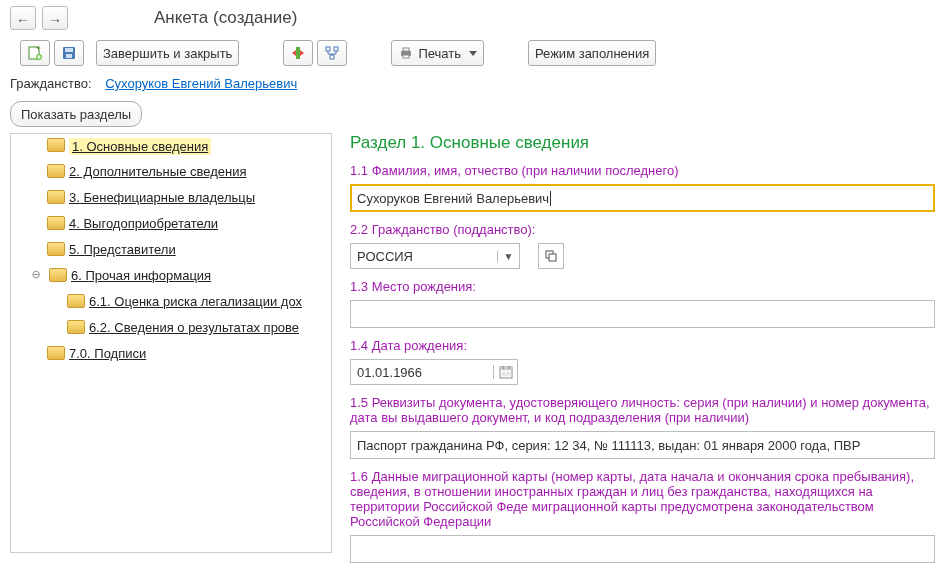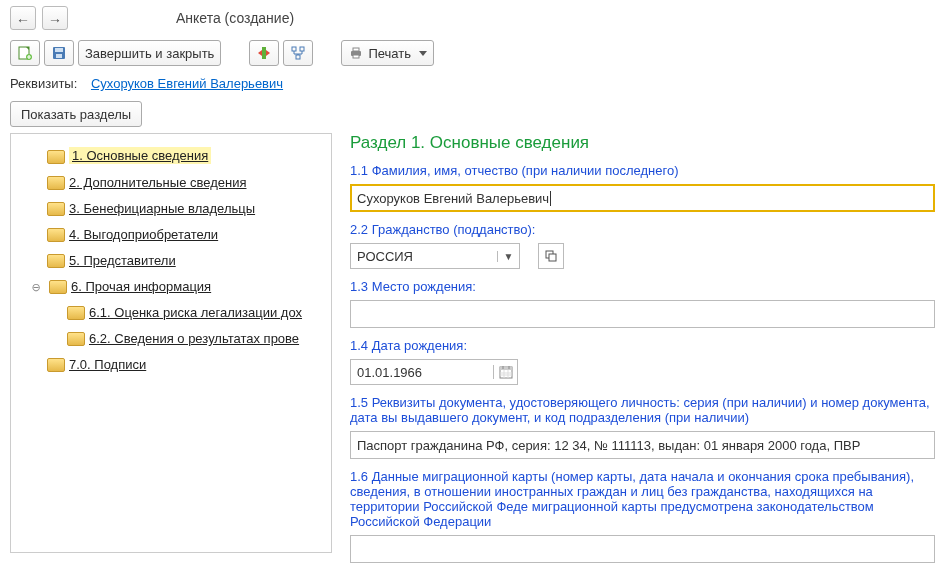--- a/index.html
+++ b/index.html
@@ -25,28 +25,28 @@
   border-radius: 3px;
   background: linear-gradient(#fff,#eee);
   display: flex;
   align-items: center;
   justify-content: center;
   cursor: pointer;
   font-size: 14px;
   color: #555;
 }
 .page-title {
-  font-size: 14px;
+  font-size: 17px;
   color: #444;
-  margin-left: 102px;
+  margin-left: 80px;
 }
 .toolbar {
   display: flex;
-  gap: 4px;
-  padding: 4px 10px;
+  gap: 12px;
+  padding: 4px 20px;
 }
 .tb-btn {
   height: 26px;
   border: 1px solid #aaa;
   border-radius: 3px;
   background: linear-gradient(#fff,#f2f2f2);
   display: flex;
   align-items: center;
   padding: 0 6px;
   cursor: pointer;
@@ -64,21 +64,21 @@
 }
 .respondent-row a {
   color: #0066cc;
   text-decoration: underline;
   margin-left: 10px;
 }
 .sections-btn {
   margin: 0 10px 6px 10px;
   height: 26px;
   border: 1px solid #aaa;
-  border-radius: 3px;
+  border-radius: 11px;
   background: linear-gradient(#fff,#f2f2f2);
   display: inline-flex;
   align-items: center;
   padding: 0 10px;
   cursor: pointer;
   font-size: 13px;
 }
 .main-area {
   display: flex;
   padding: 0 10px;
@@ -86,21 +86,21 @@
 }
 .tree-panel {
   width: 322px;
   border: 1px solid #ccc;
   height: 420px;
   overflow: hidden;
   padding: 4px 0;
 }
 .tree-item {
   display: flex;
-  align-items: flex-end;
+  align-items: flex-start;
   height: 26px;
   padding: 0 4px;
   gap: 6px;
   cursor: pointer;
   white-space: nowrap;
 }
 .tree-item .expander {
   width: 14px;
   text-align: center;
   color: #888;
@@ -138,21 +138,21 @@
   padding: 0 0 0 18px;
   overflow: hidden;
 }
 .form-title {
   font-size: 17px;
   color: #1a9c3b;
   margin-bottom: 10px;
 }
 .field-label {
   font-size: 13px;
-  color: #1d4ed8;
+  color: #a21caf;
   margin: 10px 0 6px 0;
 }
 .text-input {
   height: 28px;
   border: 1px solid #bbb;
   padding: 0 6px;
   font-size: 13px;
   display: flex;
   align-items: center;
 }
@@ -276,24 +276,27 @@
   <div class="tb-btn">
     <svg class="icon-svg" viewBox="0 0 16 16">
         <rect x="3" y="6" width="10" height="5" fill="#888" rx="1"></rect>
         <rect x="5" y="3" width="6" height="3" fill="#fff" stroke="#888"></rect>
         <rect x="5" y="10" width="6" height="3" fill="#fff" stroke="#888"></rect>
       </svg>
     <span>Печать</span>
     <span class="caret"></span>
   </div>
   <div class="spacer-sm"></div>
+  <div class="tb-btn">
+    <span>Режим заполнения</span>
+  </div>
 </div>
 
 <div class="respondent-row">
-  <span>Реквизиты:</span>
+  <span>Гражданство:</span>
   <a href="#">Сухоруков Евгений Валерьевич</a>
 </div>
 
 <div class="sections-btn">Показать разделы</div>
 
 <div class="main-area">
   <div class="tree-panel">
     <div class="tree-item lvl0 active">
       <span class="folder-icon"></span>
       <a>1. Основные сведения</a>

